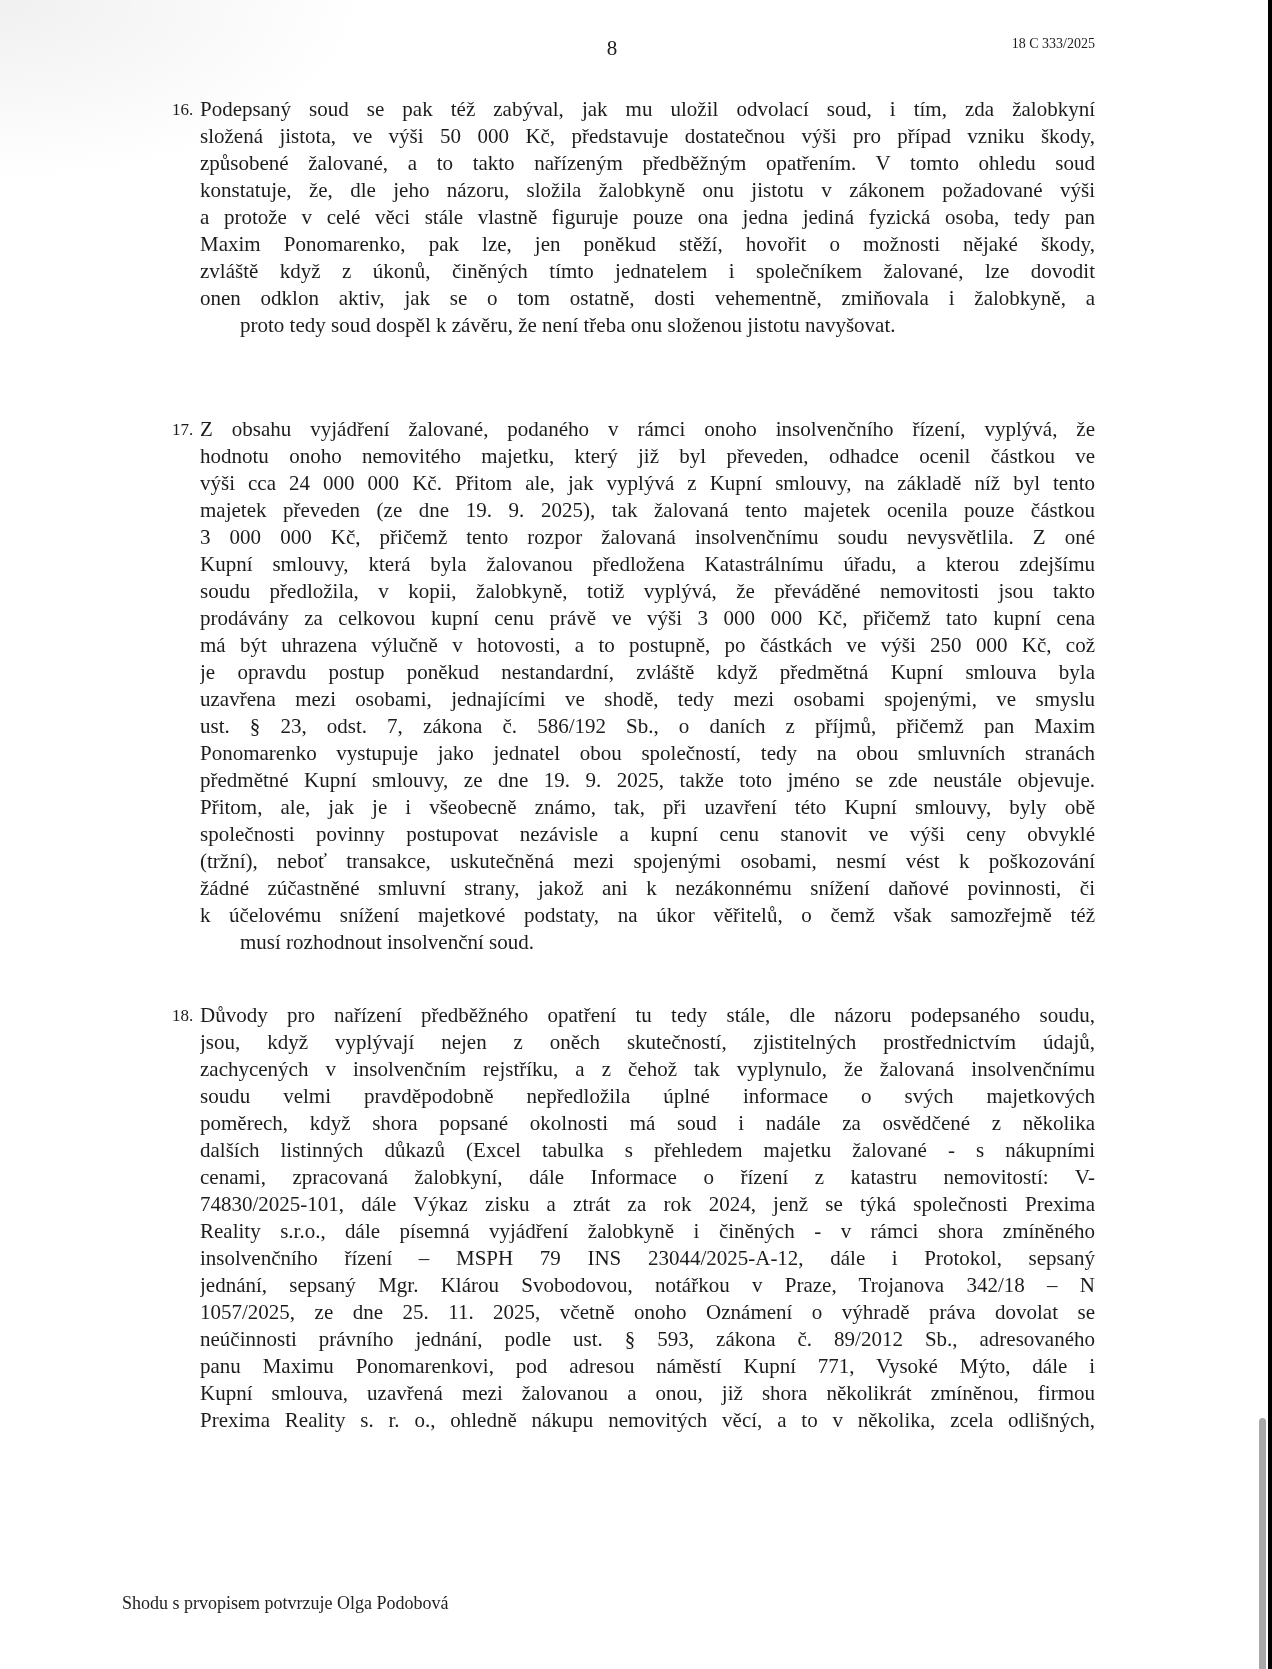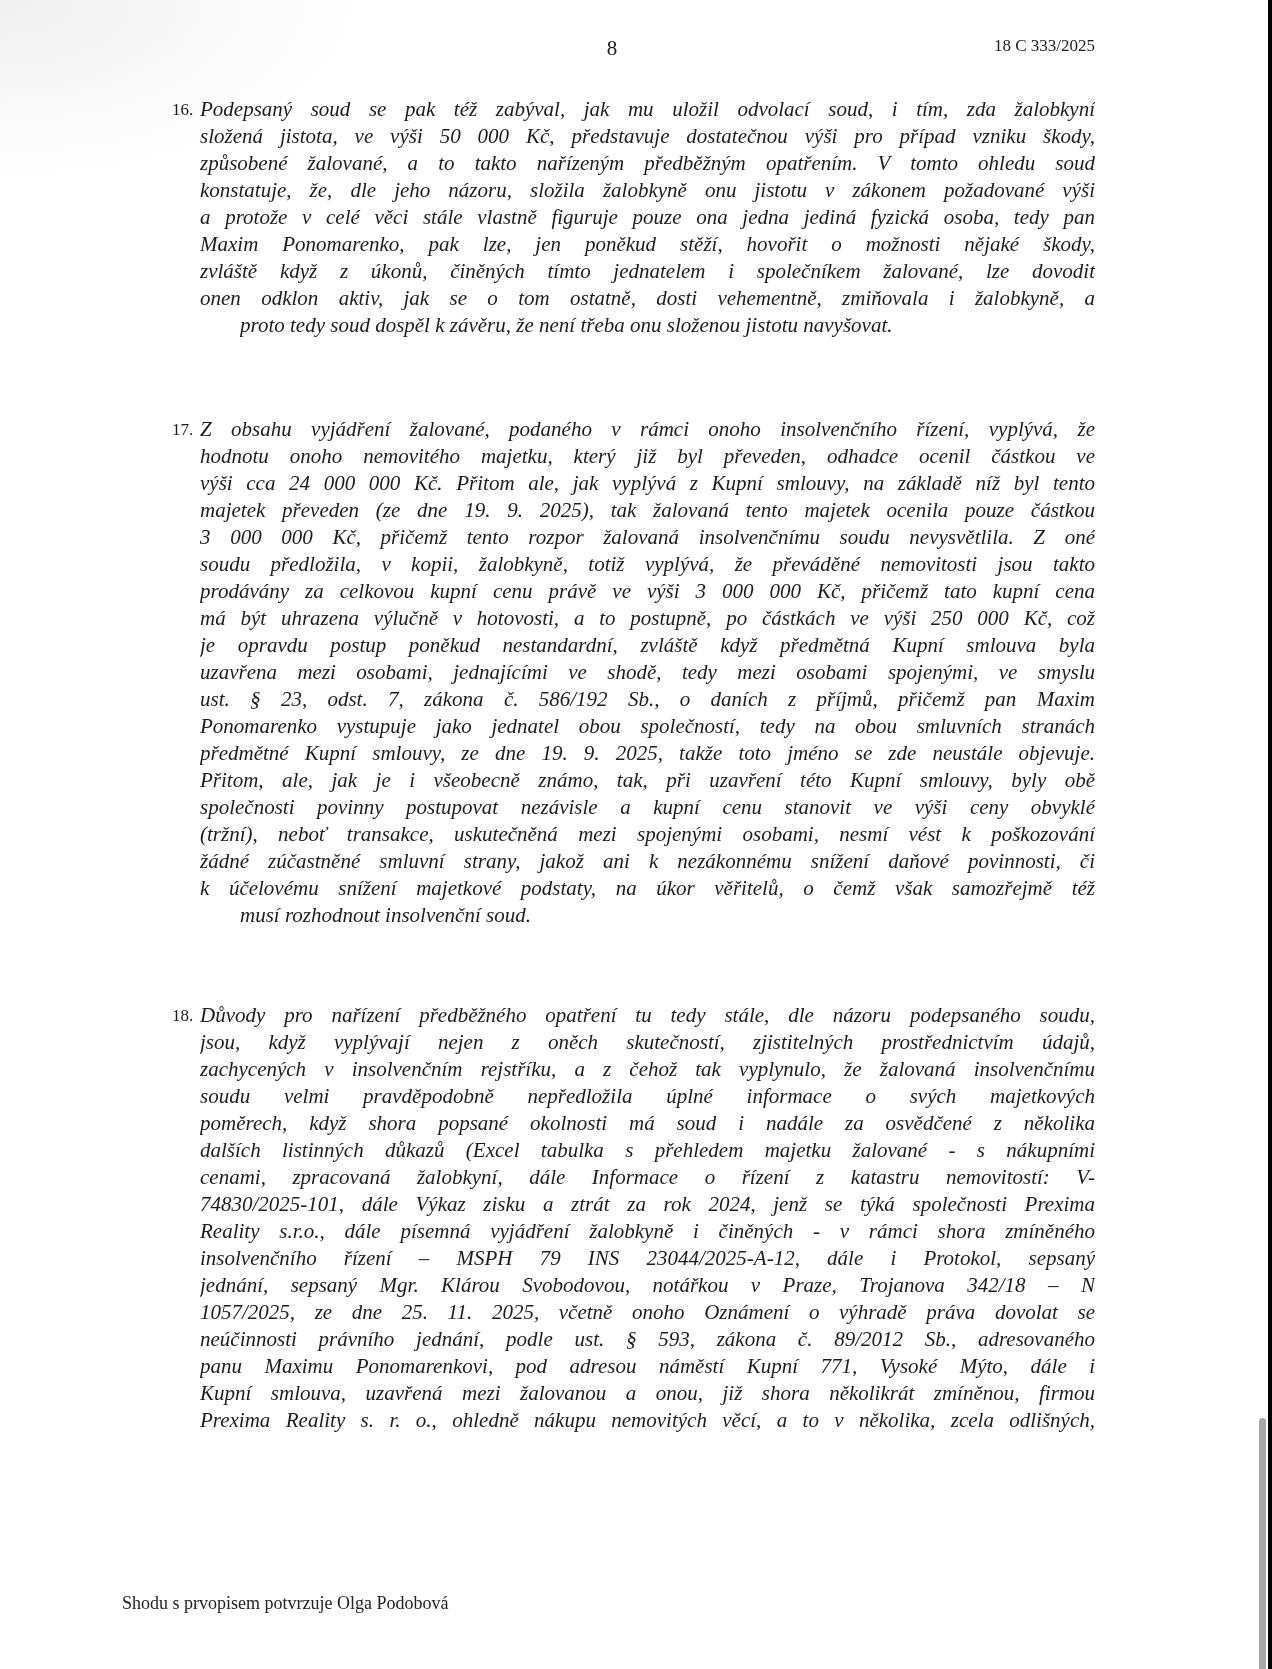--- a/index.html
+++ b/index.html
@@ -29,40 +29,39 @@
     top: 36px;
     left: 595px;
     width: 34px;
     text-align: center;
     font-size: 21px;
   }
   .hdr-case {
     position: absolute;
     top: 36px;
     right: 173px;
-    font-size: 17px;
+    font-size: 14px;
   }
   .para {
     position: absolute;
     left: 160px;
     width: 935px;
   }
   .para-num {
     position: absolute;
     left: 12px;
     top: 0;
     font-size: 17px;
     line-height: 27px;
   }
   .para-body {
     position: absolute;
     left: 40px;
     top: 0;
     width: 895px;
-    font-style: italic;
   }
   .line {
     display: block;
     font-size: 21px;
     line-height: 27px;
     height: 27px;
     white-space: nowrap;
     text-align: justify;
     text-align-last: justify;
     overflow: hidden;
@@ -126,20 +125,21 @@
   </div>
 
   <div class="para" style="top:416px;">
     <span class="para-num">17.</span>
     <div class="para-body">
       <span class="line">Z obsahu vyjádření žalované, podaného v rámci onoho insolvenčního řízení, vyplývá, že</span>
       <span class="line">hodnotu onoho nemovitého majetku, který již byl převeden, odhadce ocenil částkou ve</span>
       <span class="line">výši cca 24 000 000 Kč. Přitom ale, jak vyplývá z Kupní smlouvy, na základě níž byl tento</span>
       <span class="line">majetek převeden (ze dne 19. 9. 2025), tak žalovaná tento majetek ocenila pouze částkou</span>
       <span class="line">3 000 000 Kč, přičemž tento rozpor žalovaná insolvenčnímu soudu nevysvětlila. Z oné</span>
+      <span class="line">Kupní smlouvy, která byla žalovanou předložena Katastrálnímu úřadu, a kterou zdejšímu</span>
       <span class="line">soudu předložila, v kopii, žalobkyně, totiž vyplývá, že převáděné nemovitosti jsou takto</span>
       <span class="line">prodávány za celkovou kupní cenu právě ve výši 3 000 000 Kč, přičemž tato kupní cena</span>
       <span class="line">má být uhrazena výlučně v hotovosti, a to postupně, po částkách ve výši 250 000 Kč, což</span>
       <span class="line">je opravdu postup poněkud nestandardní, zvláště když předmětná Kupní smlouva byla</span>
       <span class="line">uzavřena mezi osobami, jednajícími ve shodě, tedy mezi osobami spojenými, ve smyslu</span>
       <span class="line">ust. § 23, odst. 7, zákona č. 586/192 Sb., o daních z příjmů, přičemž pan Maxim</span>
       <span class="line">Ponomarenko vystupuje jako jednatel obou společností, tedy na obou smluvních stranách</span>
       <span class="line">předmětné Kupní smlouvy, ze dne 19. 9. 2025, takže toto jméno se zde neustále objevuje.</span>
       <span class="line">Přitom, ale, jak je i všeobecně známo, tak, při uzavření této Kupní smlouvy, byly obě</span>
       <span class="line">společnosti povinny postupovat nezávisle a kupní cenu stanovit ve výši ceny obvyklé</span>

